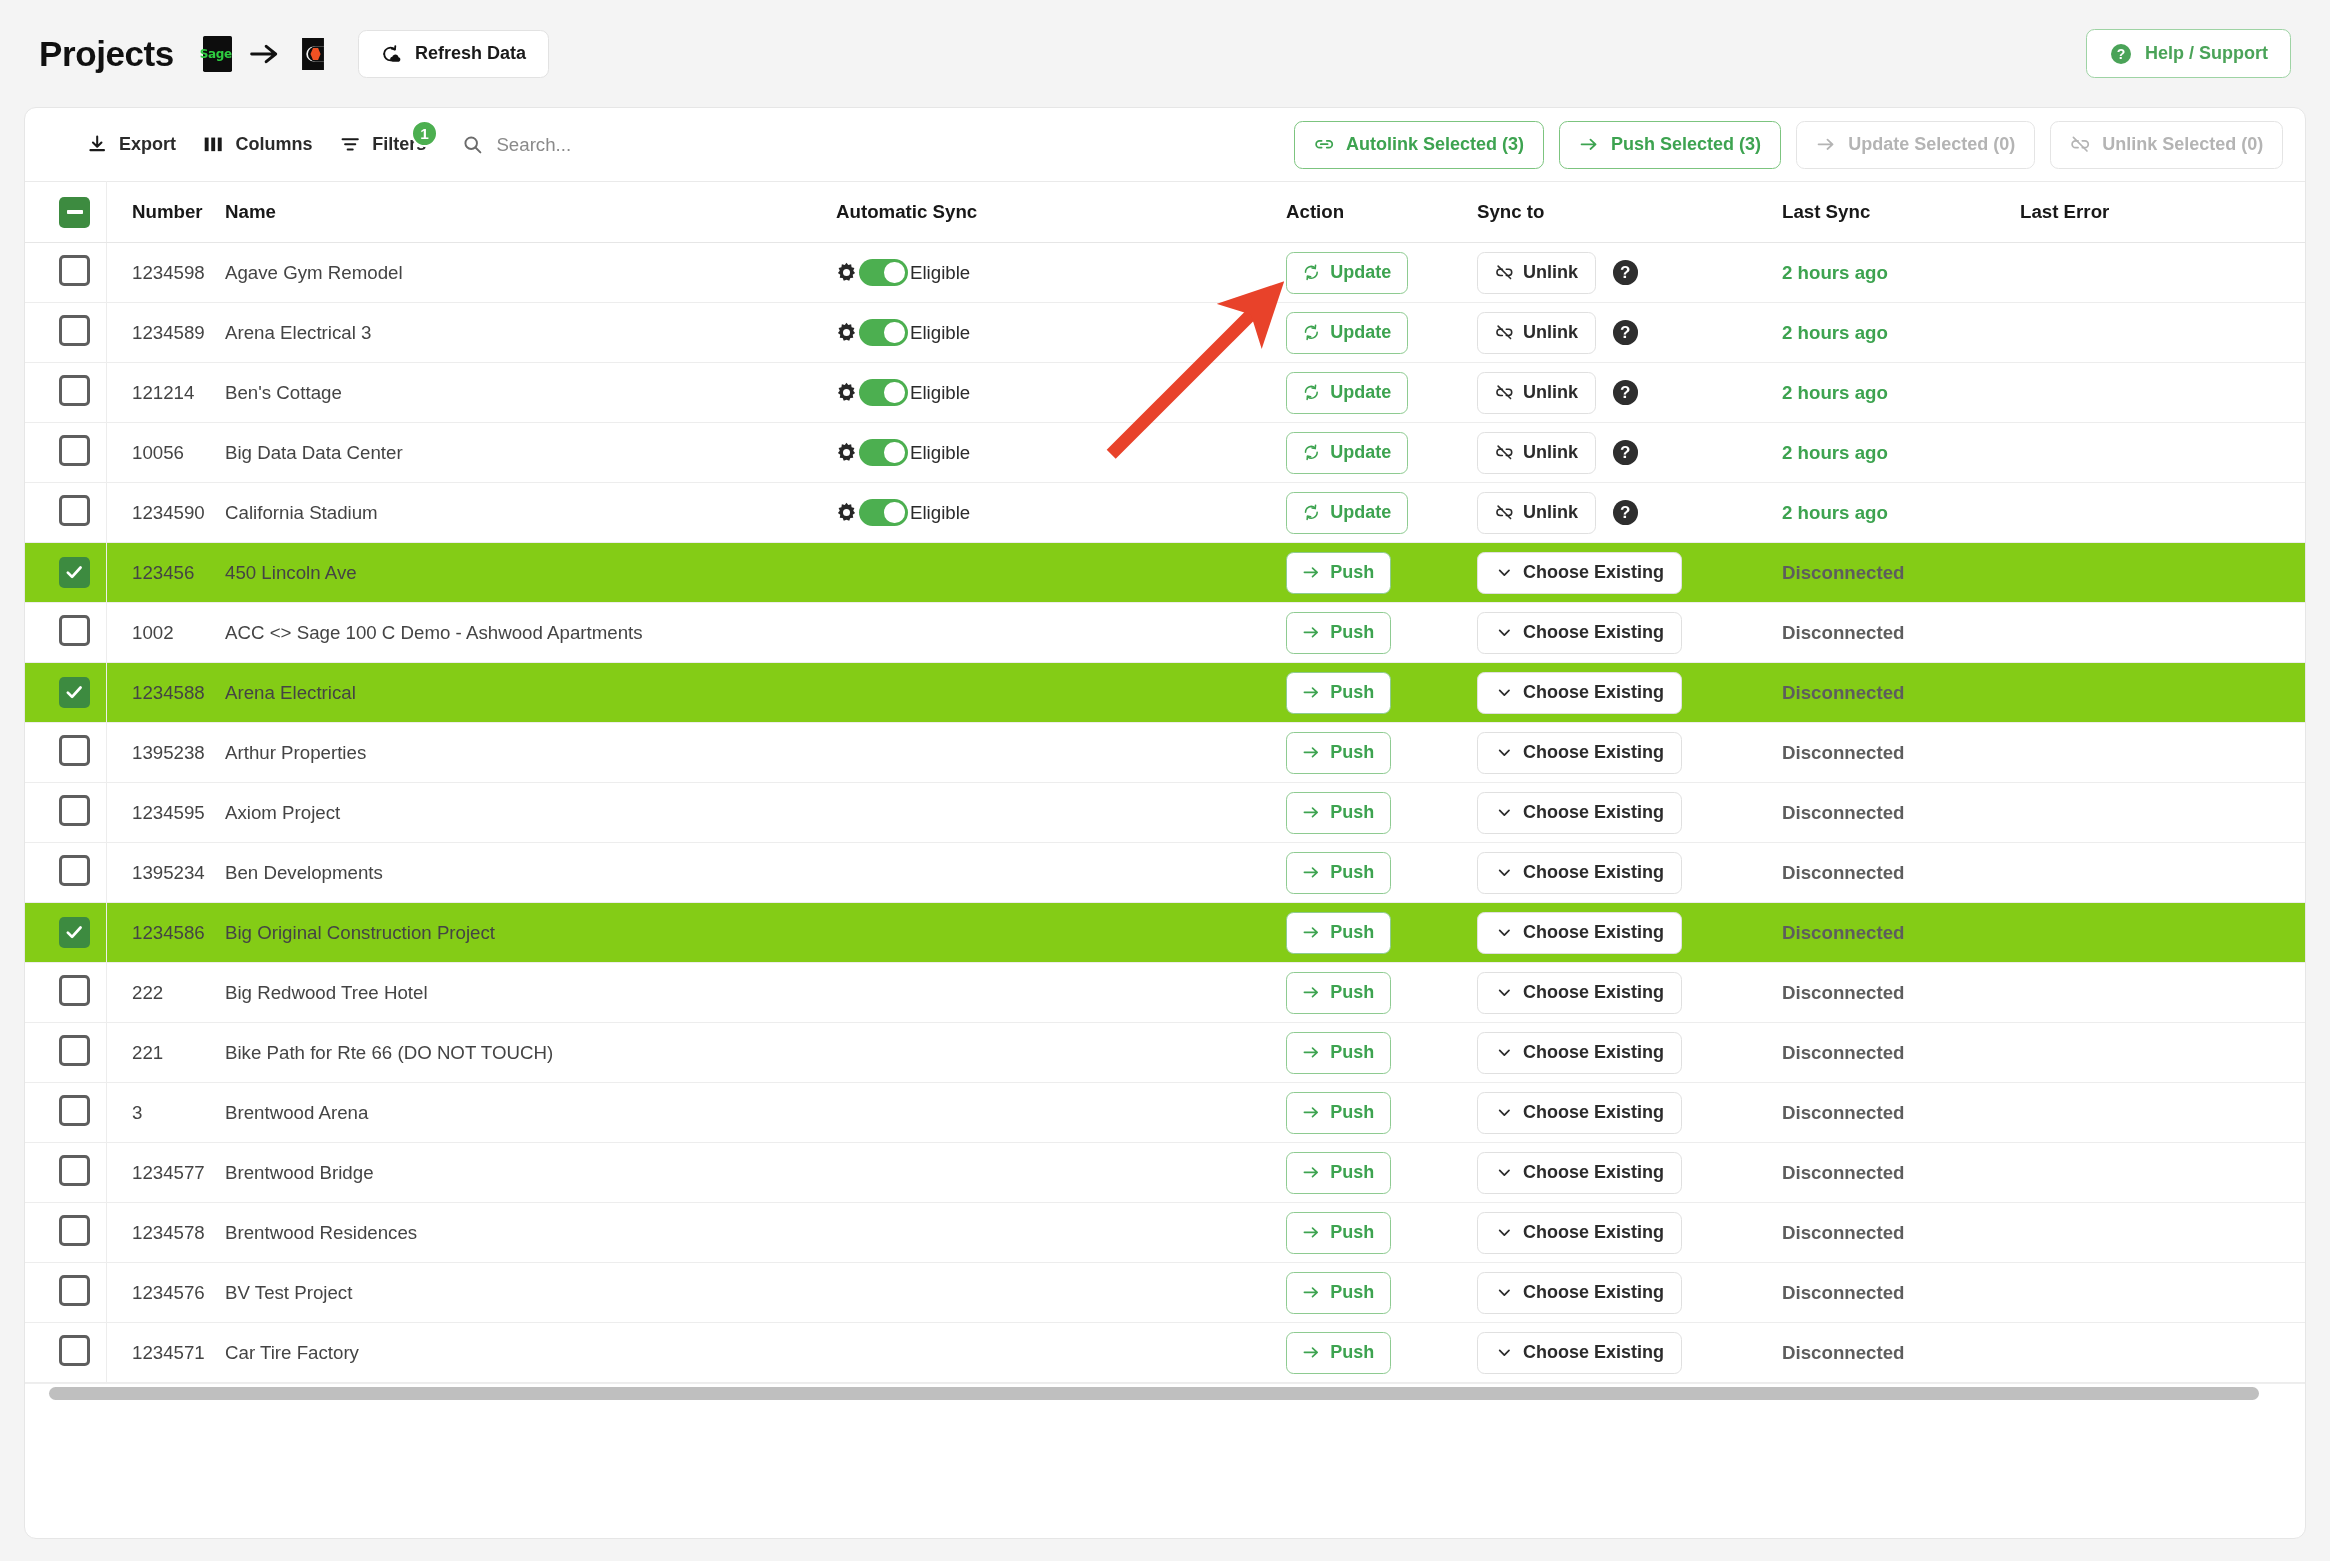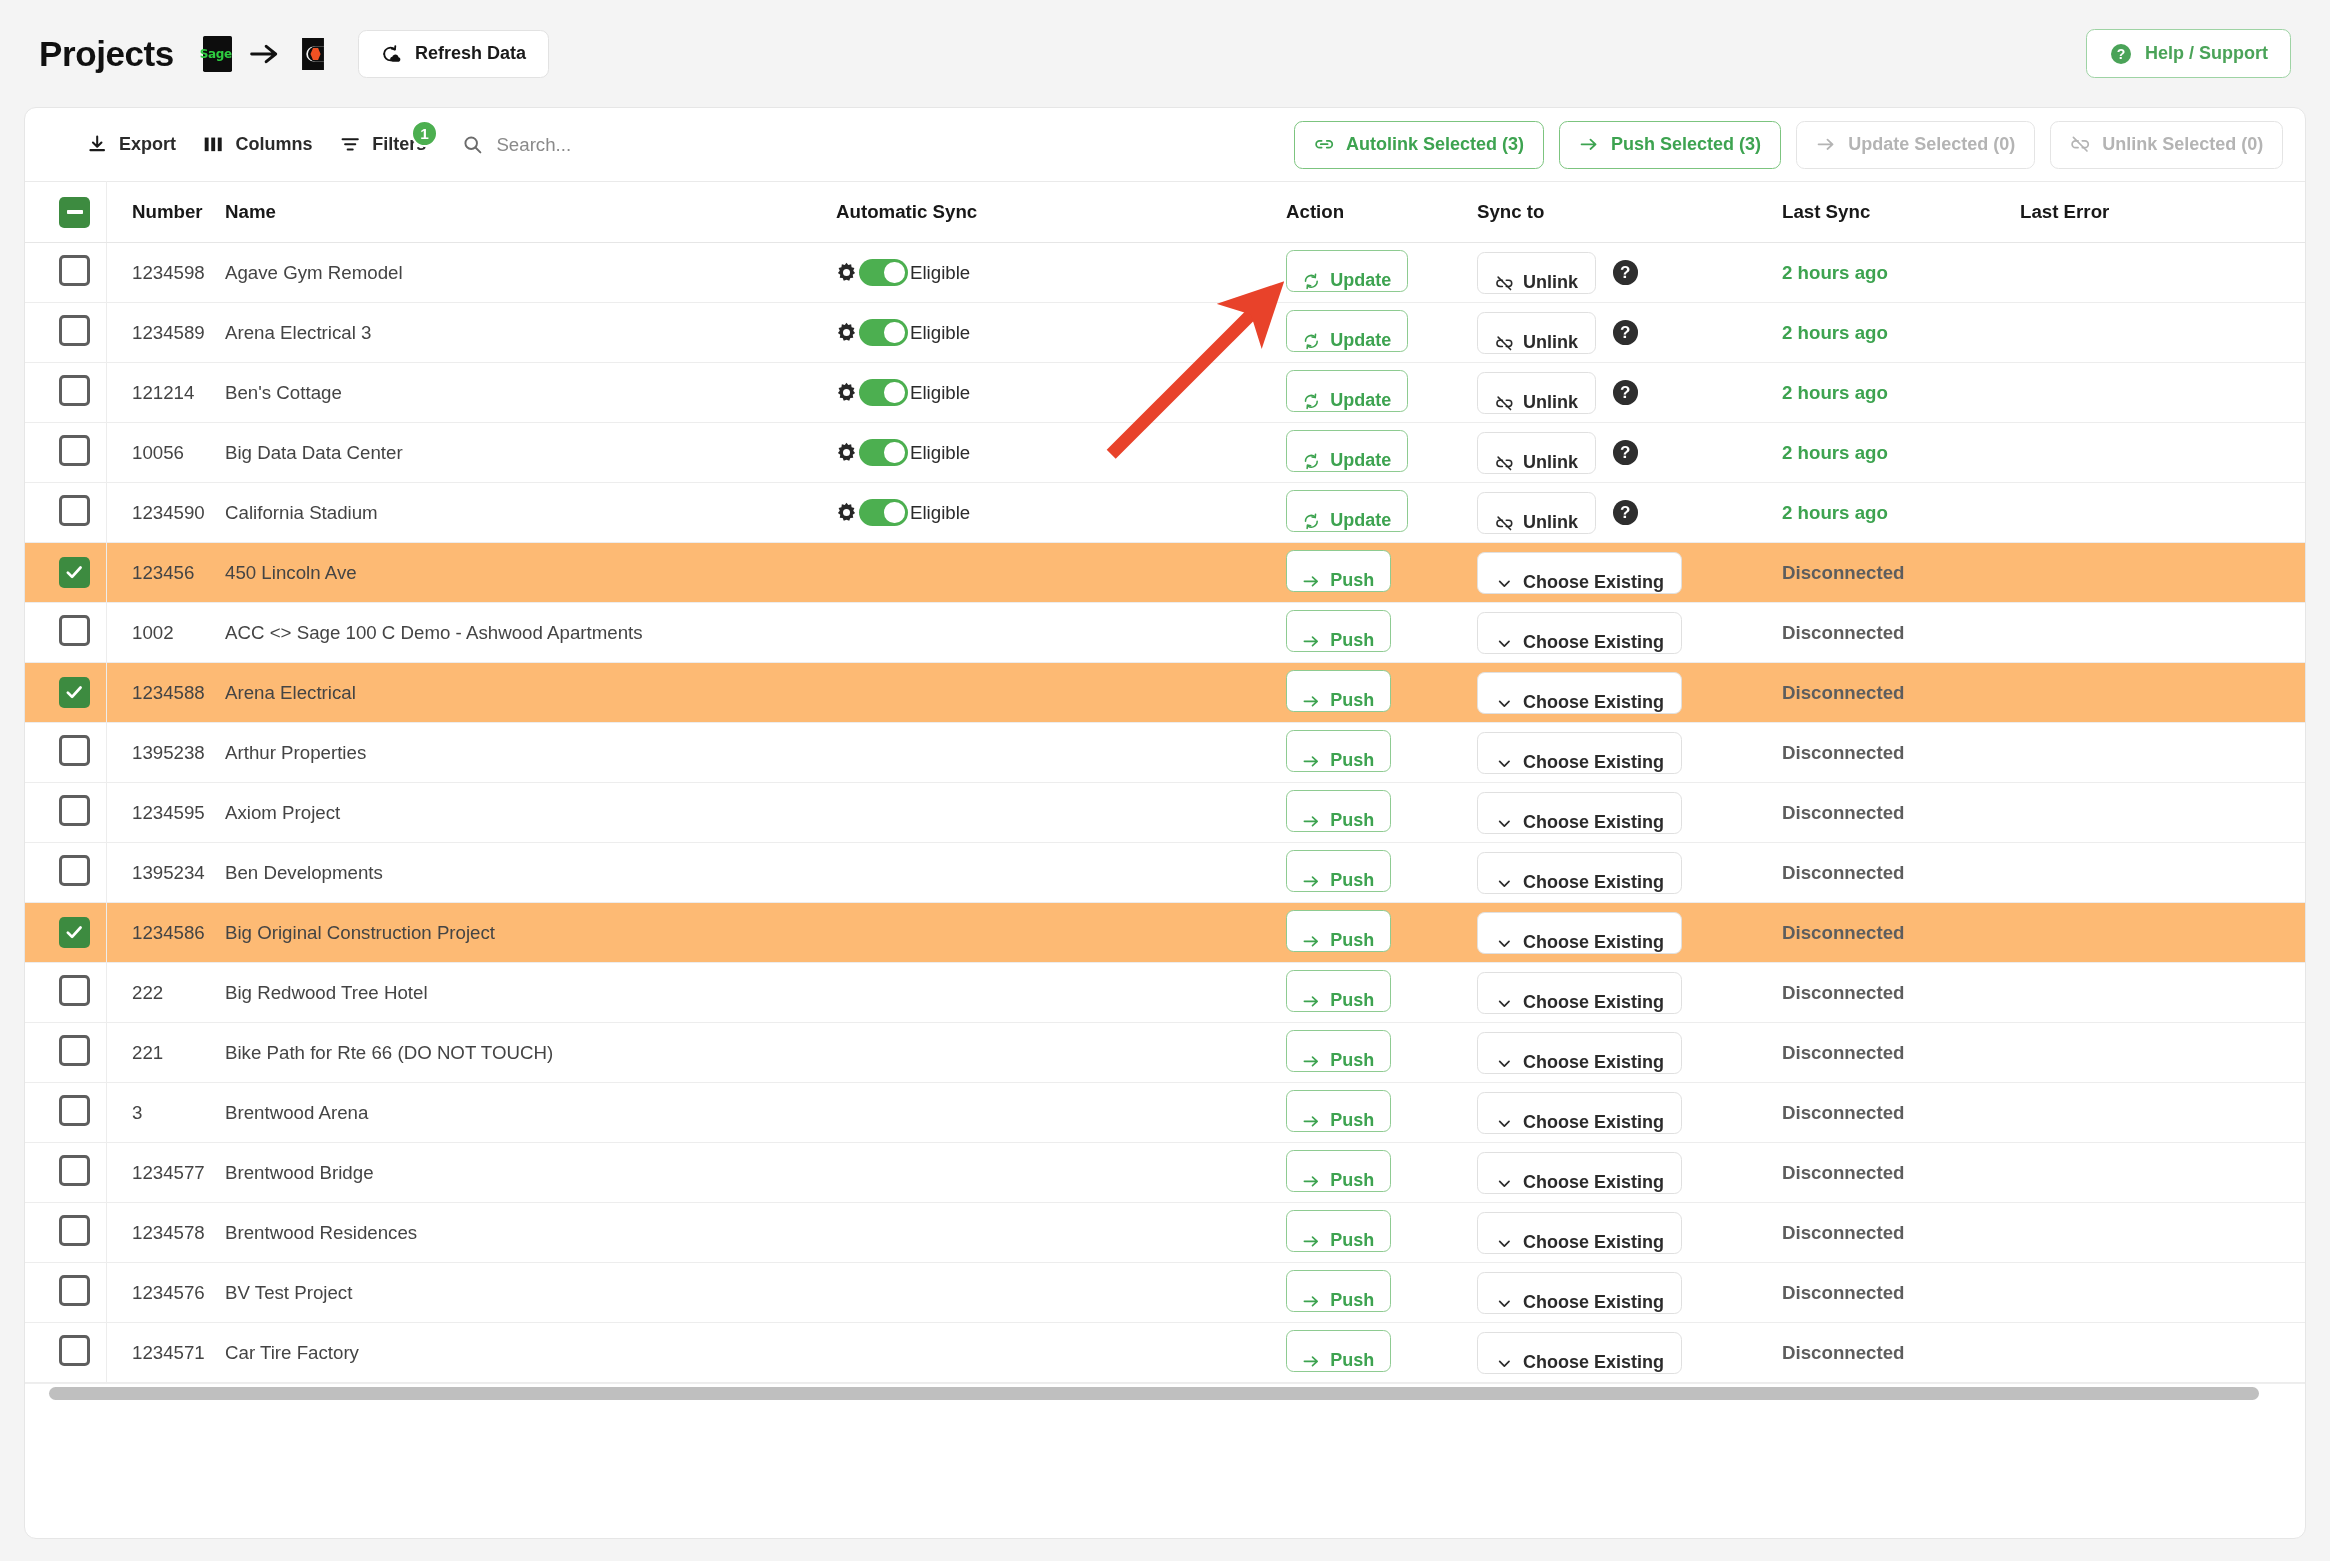--- a/index.html
+++ b/index.html
@@ -136,21 +136,21 @@
     height: 60px;
     vertical-align: middle;
   }
   thead th {
     font-weight: 700; color: #181818;
     border-top: 0.8px solid #eaeaea;
     border-bottom: 0.8px solid #e6e6e6;
     height: 61px;
   }
   tbody tr { border-bottom: 0.8px solid #ededed; }
-  tbody tr.selected { background: #fdba74; }
+  tbody tr.selected { background: #84cc16; }
   tbody td { color: #444; font-weight: 400; }
 
   .col-check { width: 81px; padding-left: 34px !important; border-right: 0.8px solid #ededed; }
   .col-number { width: 119px; padding-left: 25.5px !important; }
   .col-name   { width: 611px; }
   .col-sync   { width: 297px; }
   .col-gap    { width: 153px; }
   .col-action { width: 191px; }
   .col-syncto { width: 305px; }
   .col-last   { width: 238px; }
@@ -180,21 +180,21 @@
   }
   .toggle i {
     position: absolute; top: 3.4px; right: 3.4px;
     width: 20.4px; height: 20.4px; border-radius: 50%; background: #fff;
     display: block;
   }
   .sync-label { font-size: 18.7px; color: #2a2a2a; }
 
   
   .rbtn {
-    height: 42px; display: inline-flex; align-items: flex-end; gap: 9.3px;
+    height: 42px; display: inline-flex; align-items: center; gap: 9.3px;
     padding: 0 15.3px; border-radius: 7.6px; background: #fff;
     font-size: 18px; font-weight: 700; font-family: inherit; cursor: pointer;
     white-space: nowrap;
   }
   .rbtn.green { border: 1.3px solid #8ecb91; color: #3da350; }
   .rbtn.grey  { border: 1.3px solid #e0e0e0; color: #2b2b2b; }
   .rbtn.wide  { padding: 0 17px; }
 
   .syncto-cell { display: flex; align-items: center; gap: 17px; }
   .help-dot {

